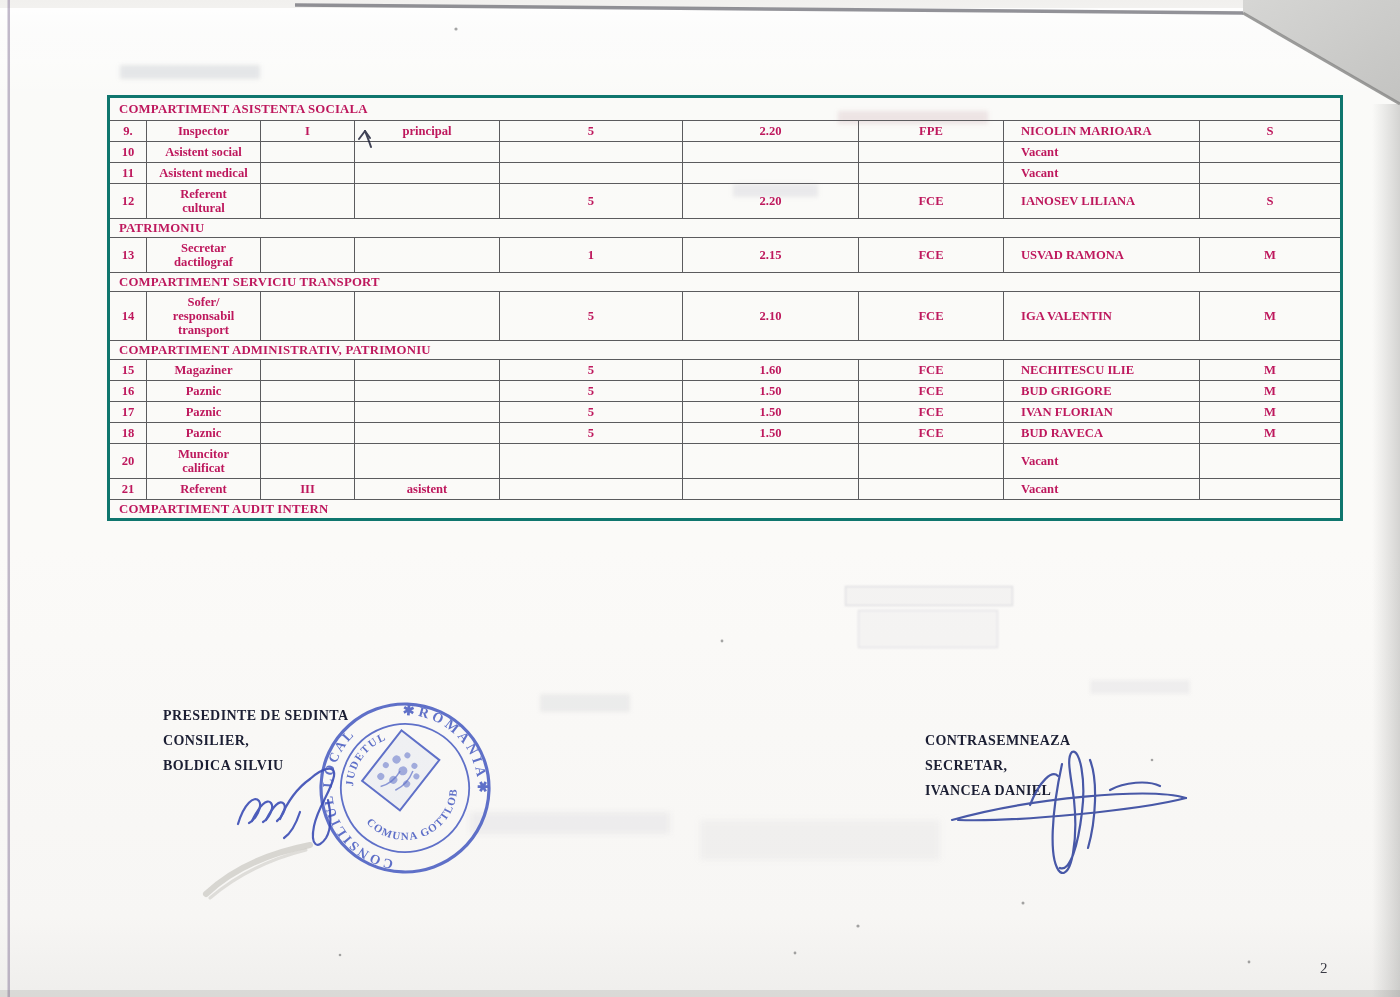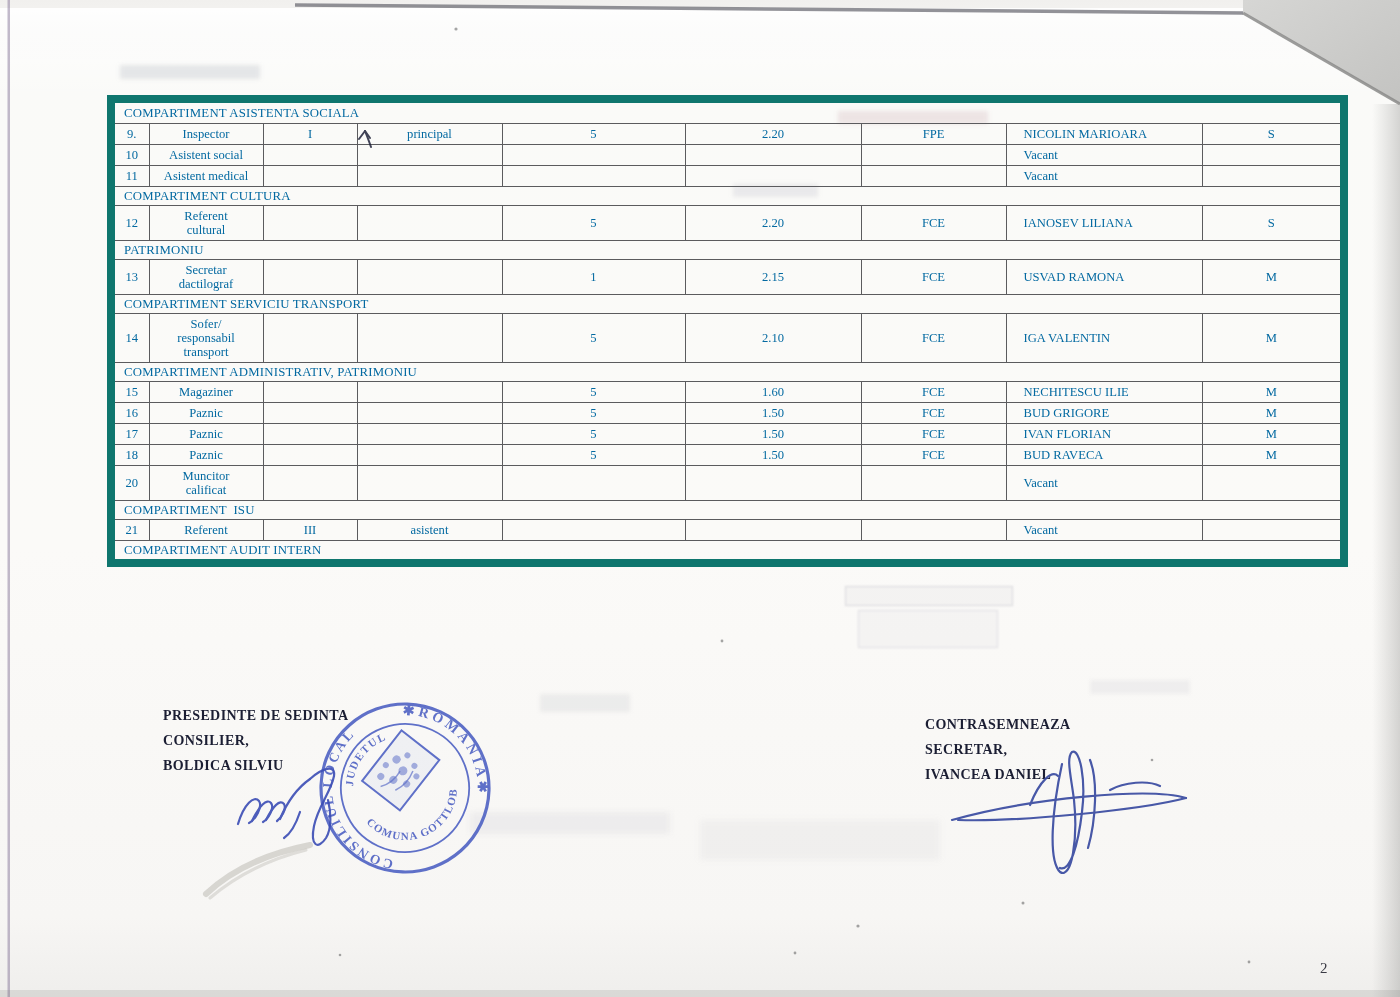--- a/index.html
+++ b/index.html
@@ -22,41 +22,42 @@
   .g5{ left:858px; top:610px; width:140px; height:38px; background:rgba(170,172,184,.07); border:1px solid rgba(150,152,164,.22); filter:blur(1px); }
   .g6{ left:540px; top:694px; width:90px;  height:18px; background:rgba(150,152,166,.13); }
   .g7{ left:470px; top:812px; width:200px; height:22px; background:rgba(150,152,166,.10); filter:blur(3px); }
   .g8{ left:700px; top:820px; width:240px; height:40px; background:rgba(150,152,166,.08); filter:blur(3px); }
   .g9{ left:1090px; top:680px; width:100px; height:14px; background:rgba(150,152,166,.10); }
 
   
   .table-wrap{ position:absolute; left:107px; top:95px; z-index:2; }
   table.staff{
     border-collapse:collapse; table-layout:fixed; width:1233px;
-    font-family:"Liberation Serif", serif; font-size:12.6px; color:#0369a1;
-    border:8px solid #0f766e;
+    font-family:"Liberation Serif", serif; font-size:12.6px; color:#be185d;
+    border:3px solid #0f766e;
+    font-weight:bold;
   }
   table.staff td{
     border:1px solid #5b5b5e;
     text-align:center; vertical-align:middle;
     padding:3px 2px; height:21px; line-height:14px;
     white-space:pre-line; overflow:hidden;
   }
   table.staff td:nth-child(8){ text-align:left; padding-left:17px; }
   table.staff tr.section-row td{
     text-align:left; padding:2px 9px; height:16px;
     font-size:12.8px; letter-spacing:.2px; white-space:pre-wrap;
   }
   table.staff tr:first-child td{ height:24px; }
 
   
   .sig-block{ position:absolute; z-index:2; width:300px; text-align:left;
     font-weight:bold; font-size:14px; line-height:25px; letter-spacing:.4px; color:#1b1e33; }
   .sig-left{ left:163px; top:703px; }
-  .sig-right{ left:925px; top:712px; }
+  .sig-right{ left:925px; top:728px; }
 
   .page-no{ position:absolute; left:1320px; top:960px; z-index:2; font-size:15px; color:#3a3a44; }
 
   .ink{ position:absolute; left:0; top:0; z-index:3; pointer-events:none; }
 </style>
 </head>
 <body>
 
 <div class="top-sheen"></div>
 
@@ -113,23 +114,20 @@
           <td>11</td>
           <td>Asistent medical</td>
           <td></td>
           <td></td>
           <td></td>
           <td></td>
           <td></td>
           <td>Vacant</td>
           <td></td>
         </tr>
-        <tr class="section-row">
-          <td colspan="9">COMPARTIMENT CULTURA</td>
-        </tr>
         <tr>
           <td>12</td>
           <td>Referent
 cultural</td>
           <td></td>
           <td></td>
           <td>5</td>
           <td>2.20</td>
           <td>FCE</td>
           <td>IANOSEV LILIANA</td>
@@ -217,23 +215,20 @@
           <td>20</td>
           <td>Muncitor
 calificat</td>
           <td></td>
           <td></td>
           <td></td>
           <td></td>
           <td></td>
           <td>Vacant</td>
           <td></td>
-        </tr>
-        <tr class="section-row">
-          <td colspan="9">COMPARTIMENT  ISU</td>
         </tr>
         <tr>
           <td>21</td>
           <td>Referent</td>
           <td>III</td>
           <td>asistent</td>
           <td></td>
           <td></td>
           <td></td>
           <td>Vacant</td>

